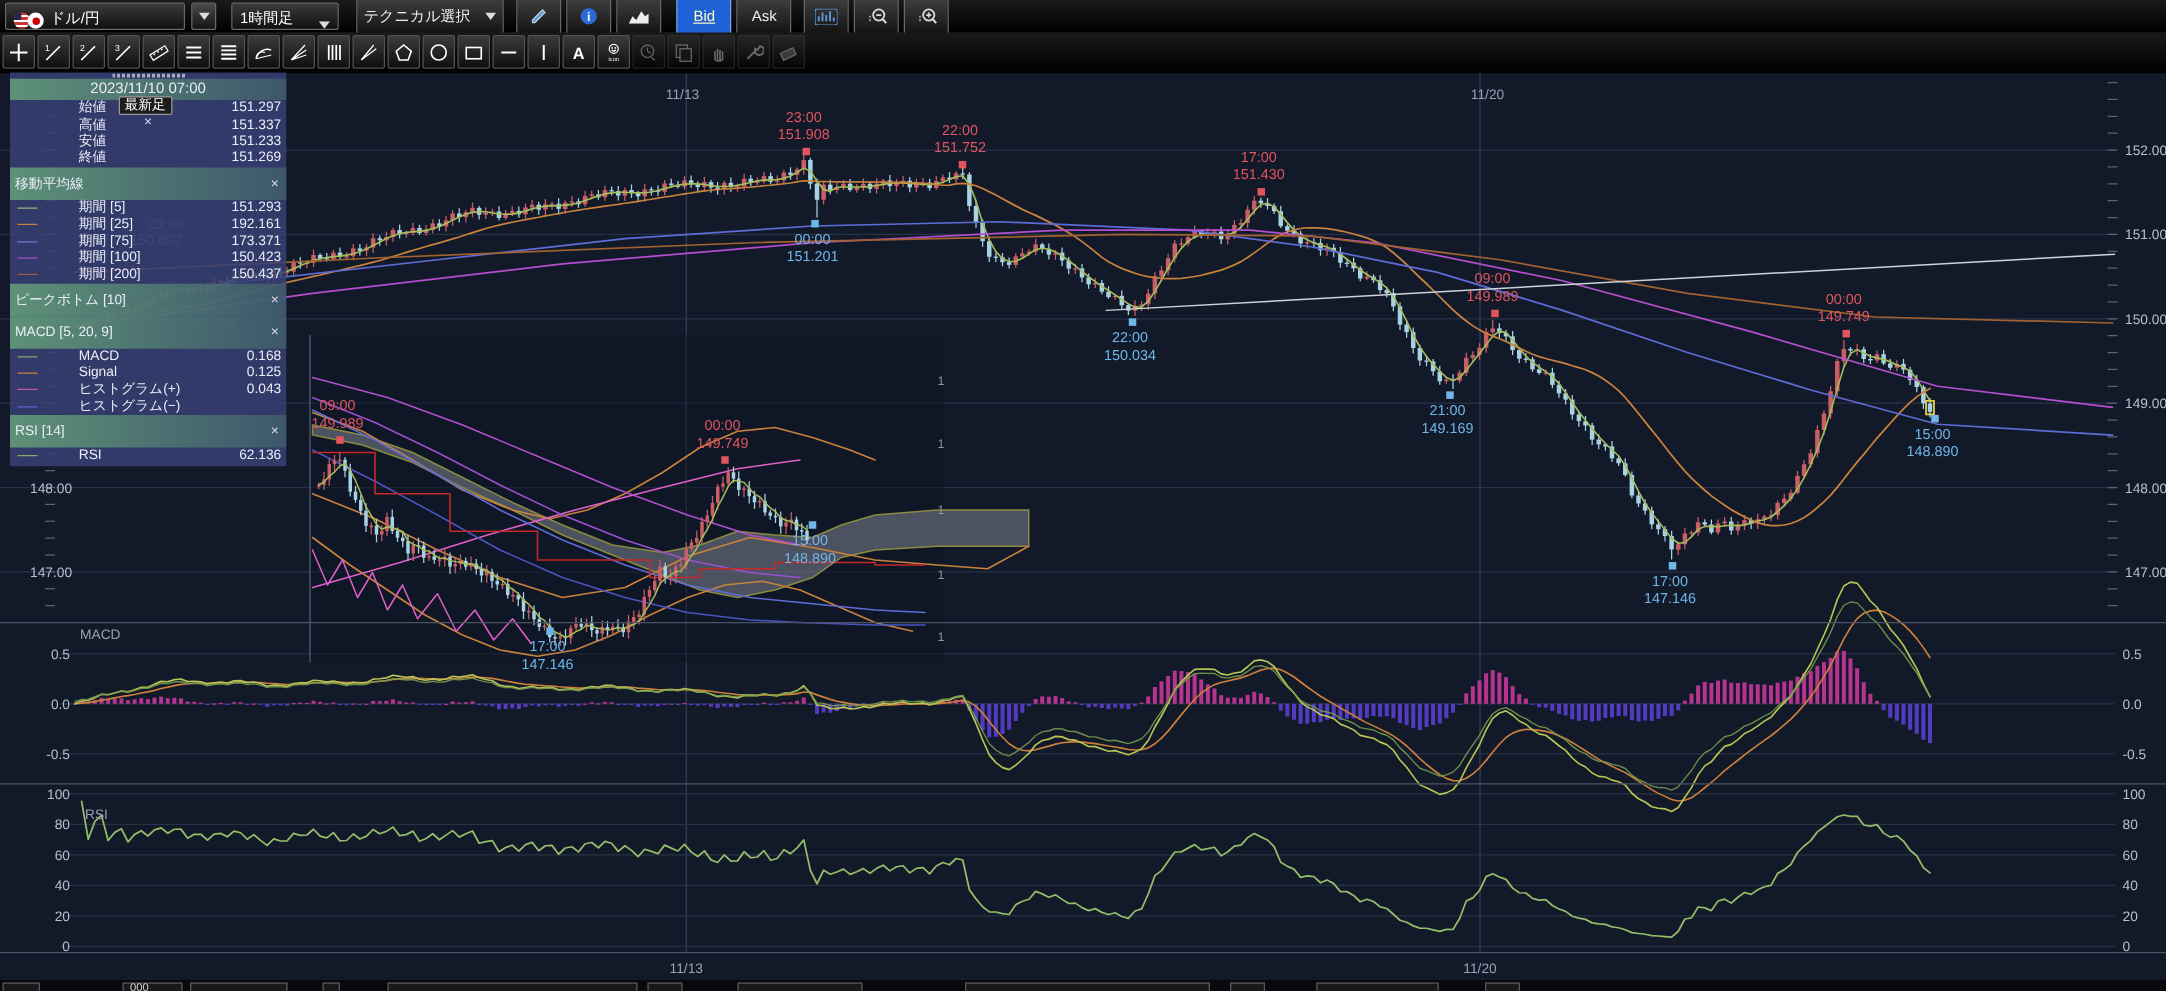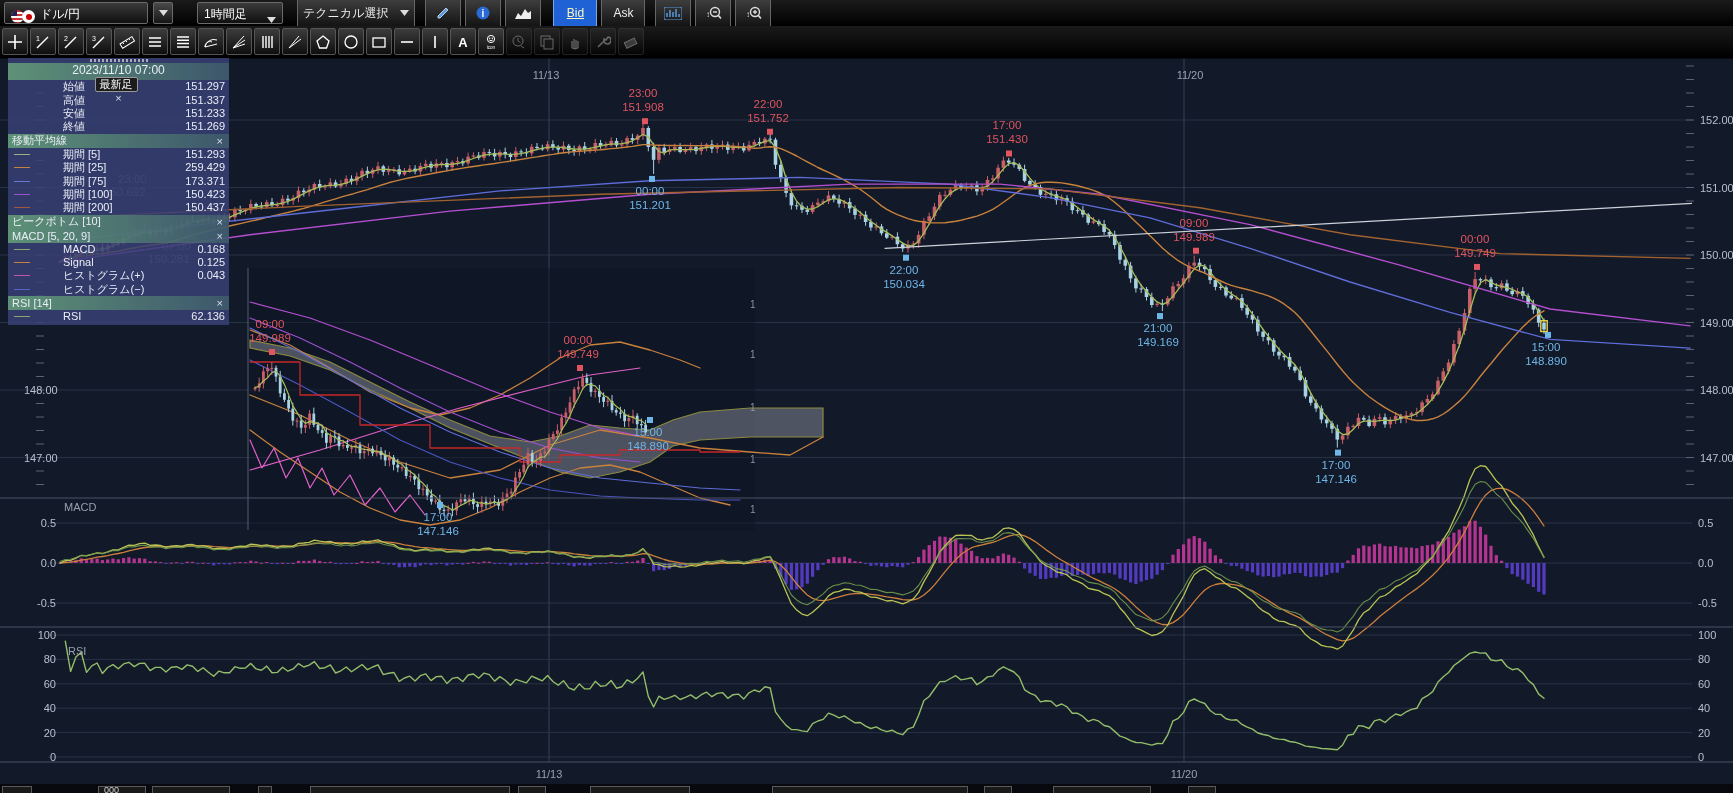--- a/index.html
+++ b/index.html
@@ -28,21 +28,21 @@
   
   #panel{position:absolute;left:8px;top:58px;width:221px;background:rgba(56,64,116,0.86);
          color:#e9edf6;font-size:11px;z-index:5;padding-bottom:2px;}
   #panel .handle{height:5px;display:flex;justify-content:center;align-items:center;}
   #panel .handle i{width:58px;height:3px;background:repeating-linear-gradient(90deg,#aab 0 2px,transparent 2px 4px);}
   .prow{display:flex;align-items:center;height:13.4px;line-height:13px;padding:0 4px;gap:28px;}
   .prow .sw{width:16px;height:0;border-top:1.6px solid;margin:0 5px 0 2px;flex:none;}
   .prow .ind{width:23px;flex:none;}
   .prow .lbl{flex:1;white-space:nowrap;}
   .prow .val{text-align:right;white-space:nowrap;}
-  .phead{display:flex;align-items:center;height:14px;padding:0 4px;
+  .phead{display:flex;align-items:center;height:26px;padding:0 4px;
          background:linear-gradient(90deg,rgba(96,150,120,.95),rgba(70,110,110,.55));}
   .phead .t{flex:1;white-space:nowrap;}
   .phead .x,.dhead .x{color:#dde;font-size:11px;padding:0 2px;cursor:default;}
   .dhead{display:flex;align-items:center;height:17px;padding:0 4px;font-size:12px;
          background:linear-gradient(90deg,rgba(96,150,120,.95),rgba(70,110,110,.55));flex-direction:column;}
   .dhead .t{flex:1;}
   .dhead .btn{background:#1c1c1c;border:1px solid #999;border-radius:2px;color:#fff;font-size:11px;
          padding:0 4px;height:14px;line-height:13px;margin-right:5px;}
   
   #bstrip{position:absolute;left:0;top:784px;width:1733px;height:9px;background:#07090f;z-index:6;}
@@ -59,21 +59,21 @@
     <div class="sel" style="width:130px">
       <span class="flag flag-us"></span>
       <span class="flag flag-jp" style="margin-left:-7px"></span>
       <span>ドル/円</span>
     </div>
     <div class="arrowbtn">
       <svg width="9" height="6">
           <path d="M0,0 L9,0 L4.5,6 Z" fill="#ddd"></path>
         </svg>
     </div>
-    <div class="sel" style="width:72px;margin-left:20px">
+    <div class="sel" style="width:72px;margin-left:8px">
       <span style="flex:1">1時間足</span>
       <svg width="9" height="6">
           <path d="M0,0 L9,0 L4.5,6 Z" fill="#ddd"></path>
         </svg>
     </div>
     <div class="tbtn" style="margin-left:10px">
       <span>テクニカル選択</span>
       <svg width="9" height="6">
           <path d="M0,0 L9,0 L4.5,6 Z" fill="#ddd"></path>
         </svg>
@@ -1536,21 +1536,21 @@
           <span class="x">×</span>
         </div>
         <div class="prow">
           <span class="sw" style="border-color:#9db07c"></span>
           <span class="lbl">期間 [5]</span>
           <span class="val">151.293</span>
         </div>
         <div class="prow">
           <span class="sw" style="border-color:#c8823d"></span>
           <span class="lbl">期間 [25]</span>
-          <span class="val">259.429</span>
+          <span class="val">192.161</span>
         </div>
         <div class="prow">
           <span class="sw" style="border-color:#6a78d8"></span>
           <span class="lbl">期間 [75]</span>
           <span class="val">173.371</span>
         </div>
         <div class="prow">
           <span class="sw" style="border-color:#9a50d0"></span>
           <span class="lbl">期間 [100]</span>
           <span class="val">150.423</span>

